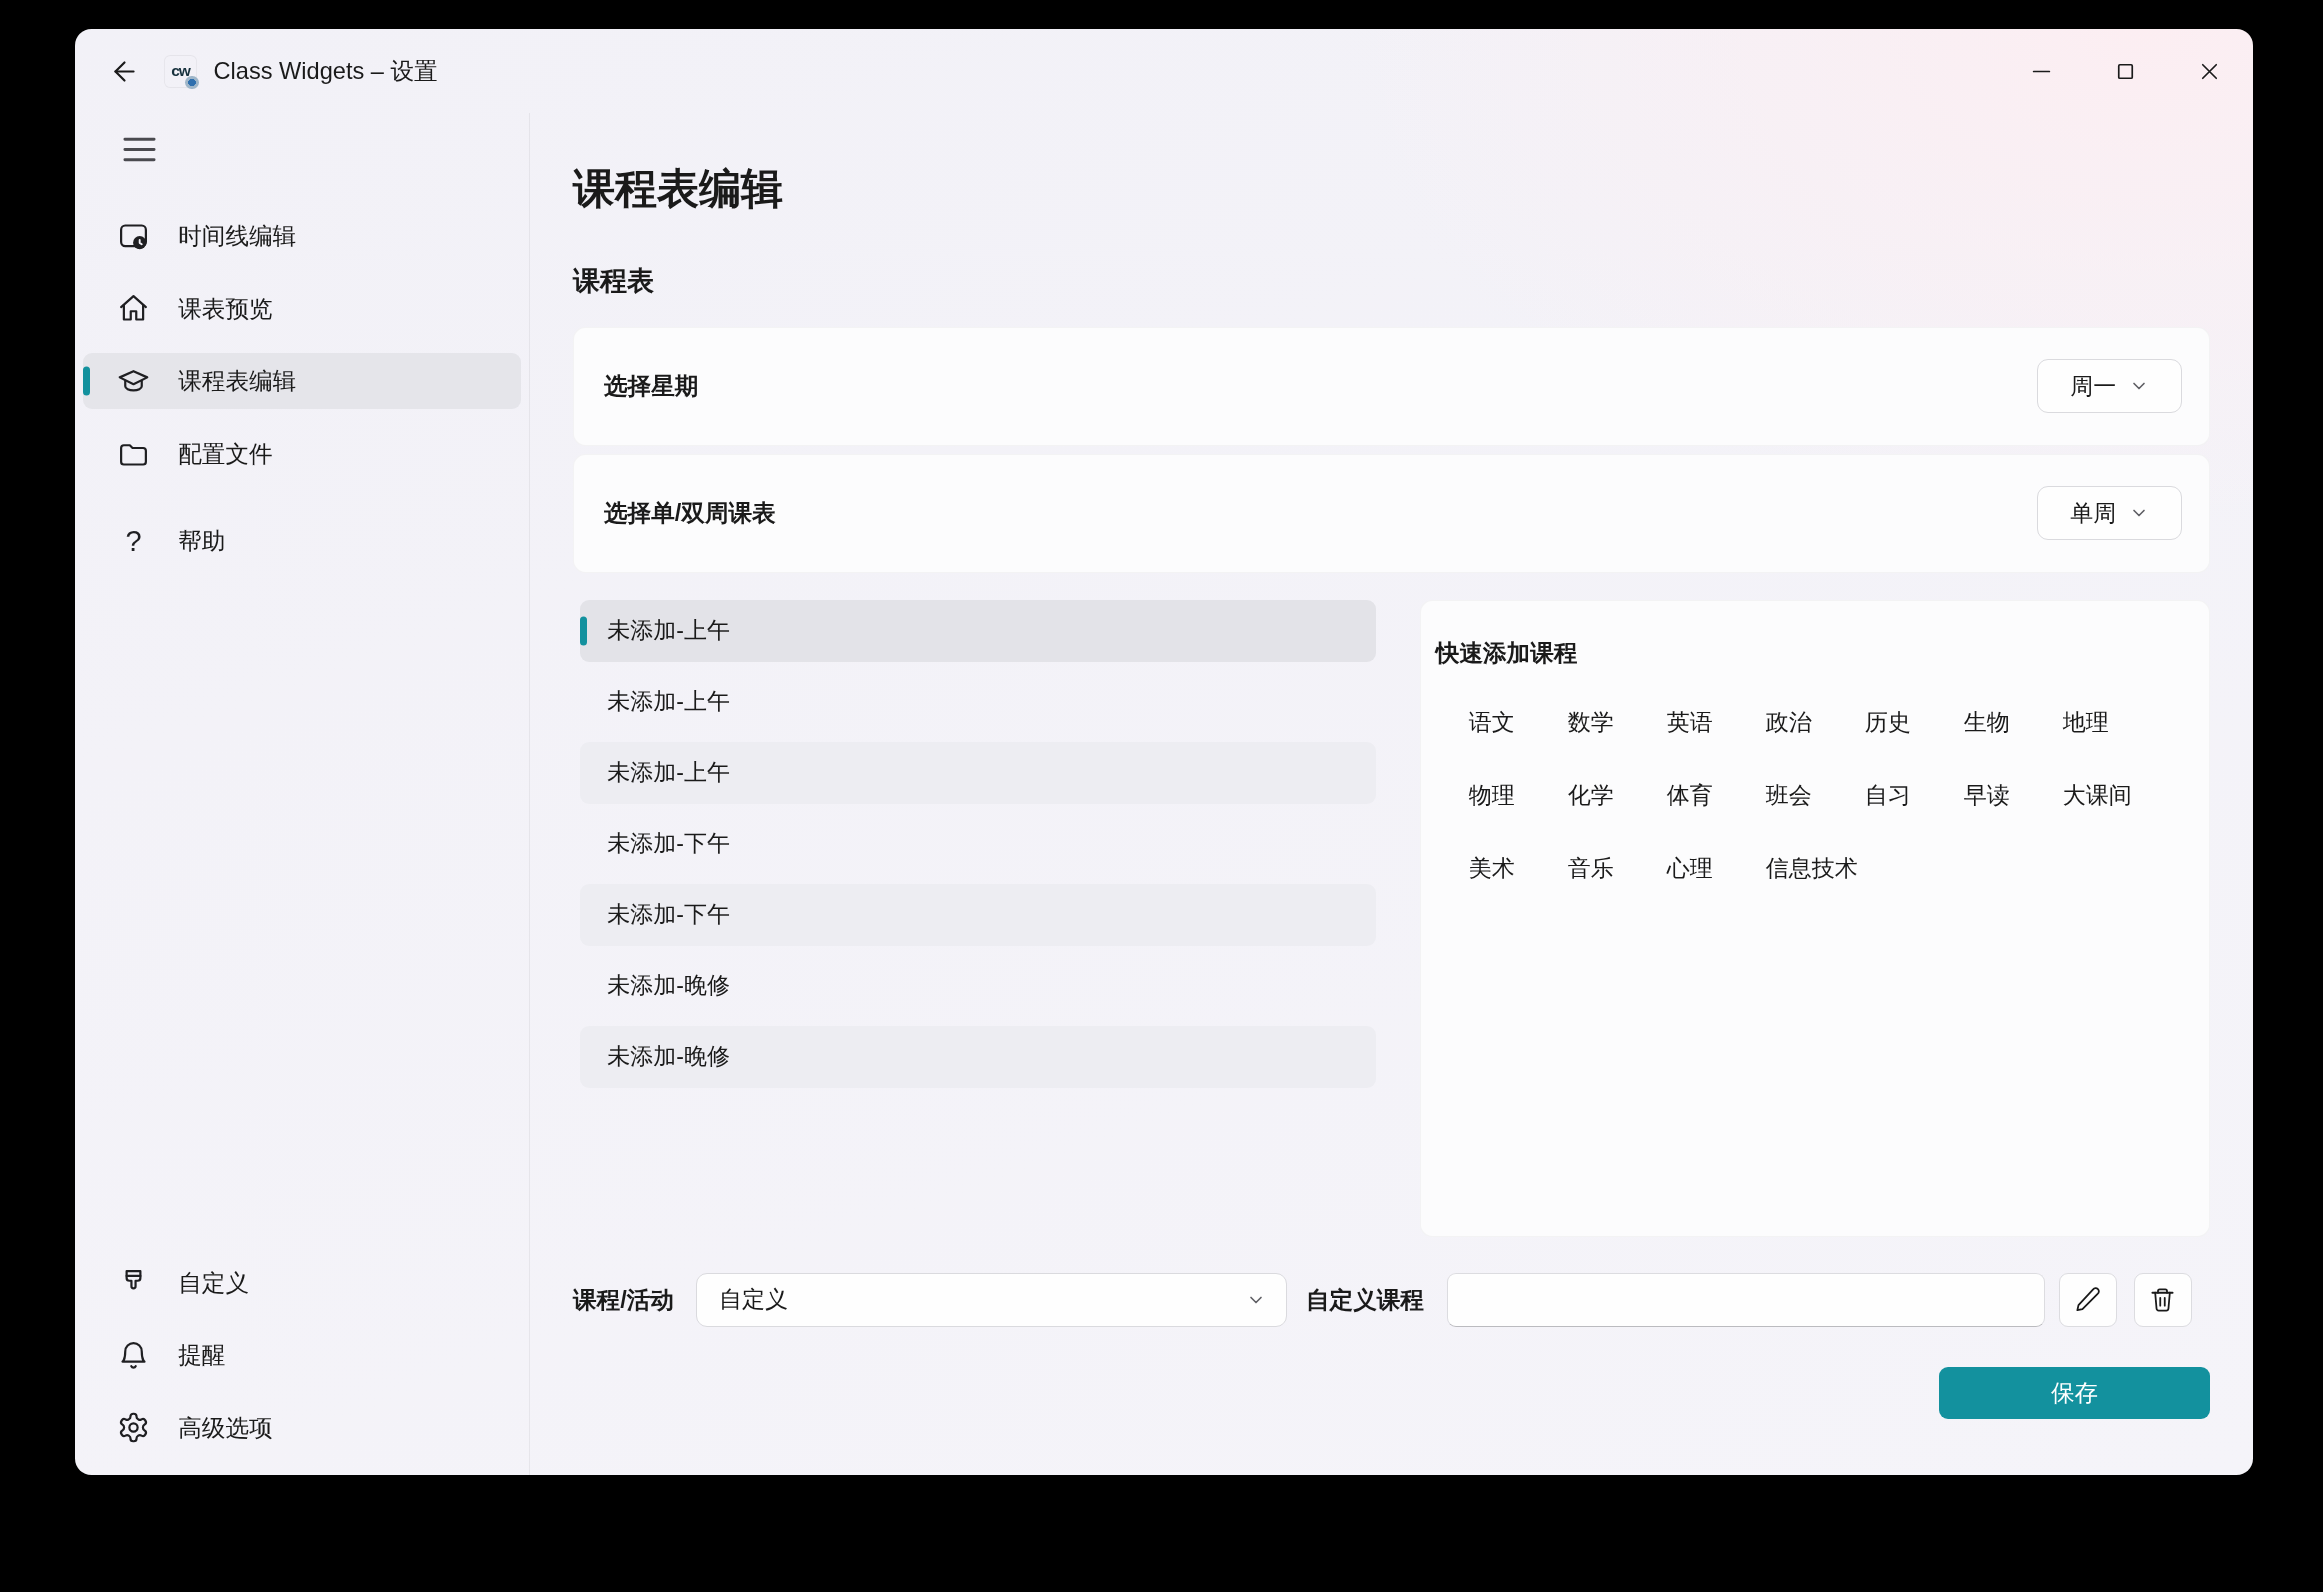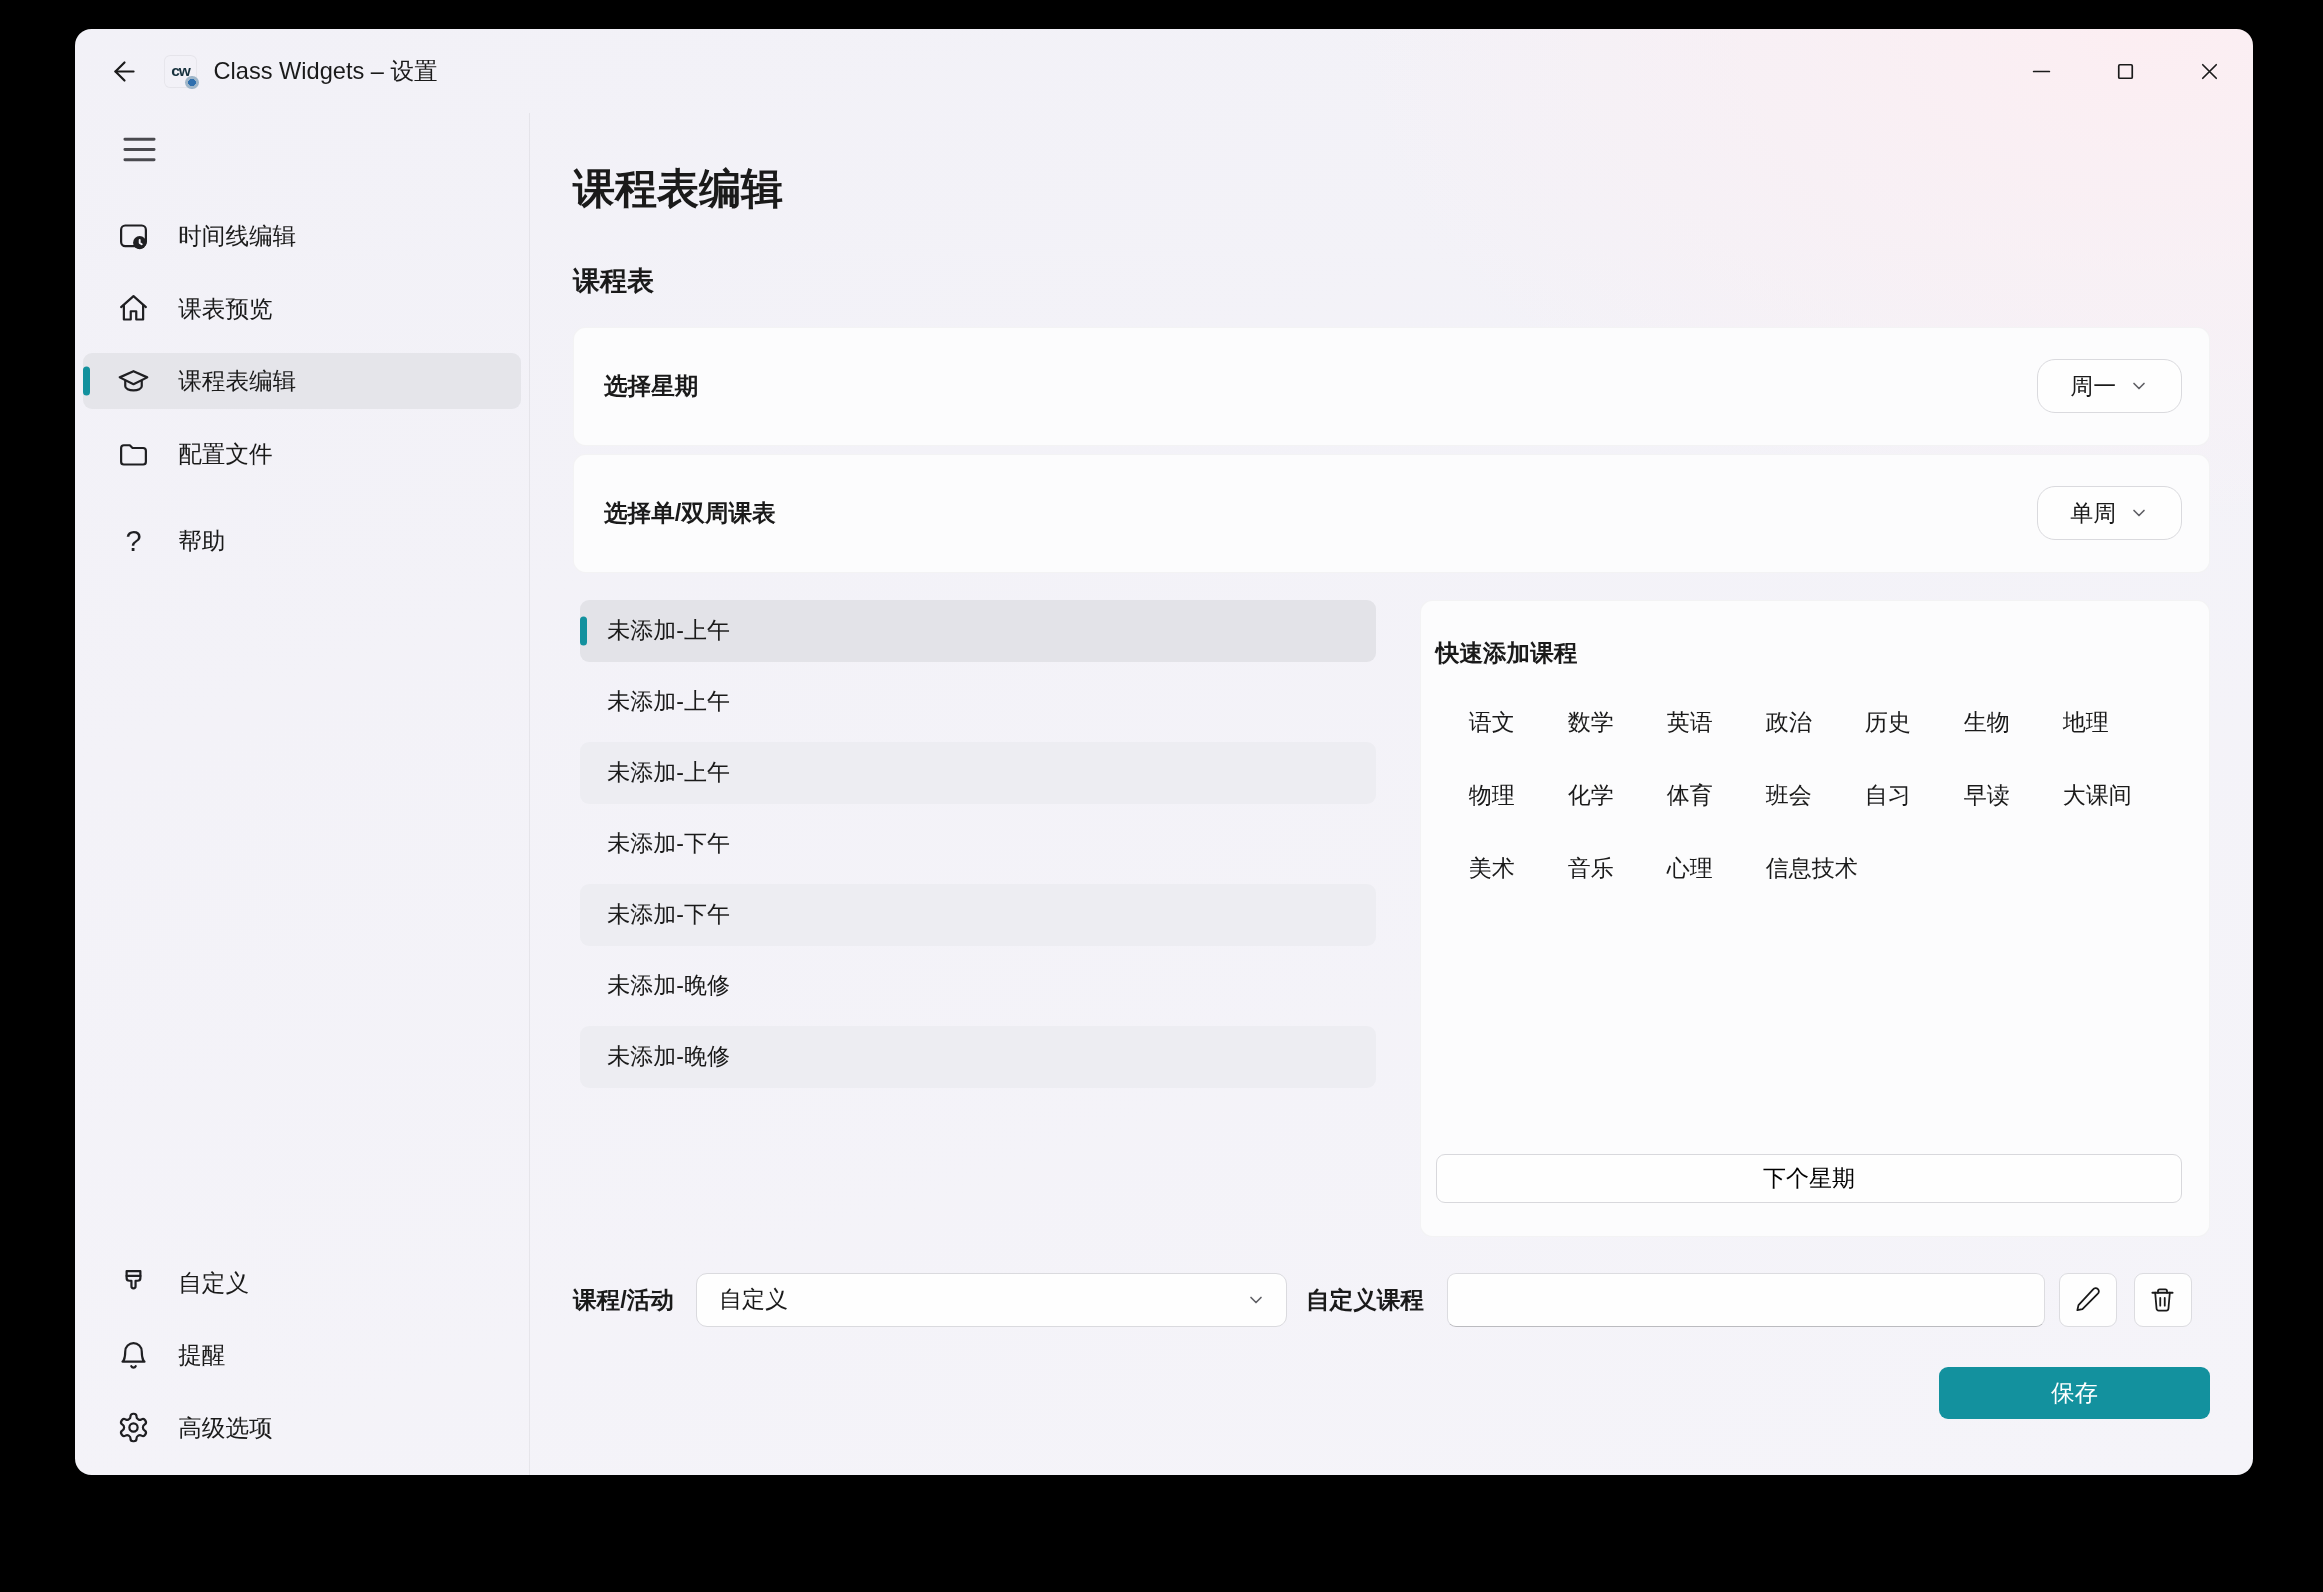--- a/index.html
+++ b/index.html
@@ -64,21 +64,21 @@
     display:flex; align-items:center; padding:0 27px 0 30px; height:119px;
   }
   .card.week { margin-top:29px; }
   .card.weektype { margin-top:8.2px;justify-content:center; }
   .card-text { display:flex; flex-direction:column; }
   .card-label { font-size:23.6px; font-weight:600; }
   .card-sub { font-size:20px; color:#2e2e2e; margin-top:11px; font-weight:400; }
   .card-spacer { flex:1; }
   .dropdown {
     height:54px; min-width:132px; background:#fefefe; border:0.9px solid #dadade;
-    border-radius:18px; display:flex; align-items:center; justify-content:center;
+    border-radius:11px; display:flex; align-items:center; justify-content:center;
     gap:12.7px; font-size:23px; padding:0 32px;
   }
   .chevron { width:20px; height:20px; color:#5f5f64; flex:0 0 auto; }
   
   .lists-row { display:flex; margin-top:27px; gap:44px; height:637px; }
   .slot-list { margin-left:7.3px; width:796px; flex:0 0 796px; display:flex; flex-direction:column; gap:9px; }
   .slot-item {
     height:62px; border-radius:9px; display:flex; align-items:center;
     padding-left:27px; font-size:23px; position:relative;
   }
@@ -321,21 +321,20 @@
             <span class="subject-chip">体育</span>
             <span class="subject-chip">班会</span>
             <span class="subject-chip">自习</span>
             <span class="subject-chip">早读</span>
             <span class="subject-chip">大课间</span>
             <span class="subject-chip">美术</span>
             <span class="subject-chip">音乐</span>
             <span class="subject-chip">心理</span>
             <span class="subject-chip">信息技术</span>
           </div>
-          <button class="next-week-btn">下个星期</button>
         </div>
       </div>
 
       <div class="editor-row">
         <span class="editor-label">课程/活动</span>
         <div class="type-dropdown">
           <span>自定义</span>
           <svg class="chevron" viewBox="0 0 24 24" fill="none" stroke="currentColor" stroke-width="2" stroke-linecap="round" stroke-linejoin="round">
               <path d="M6 9l6 6 6-6"></path>
             </svg>

